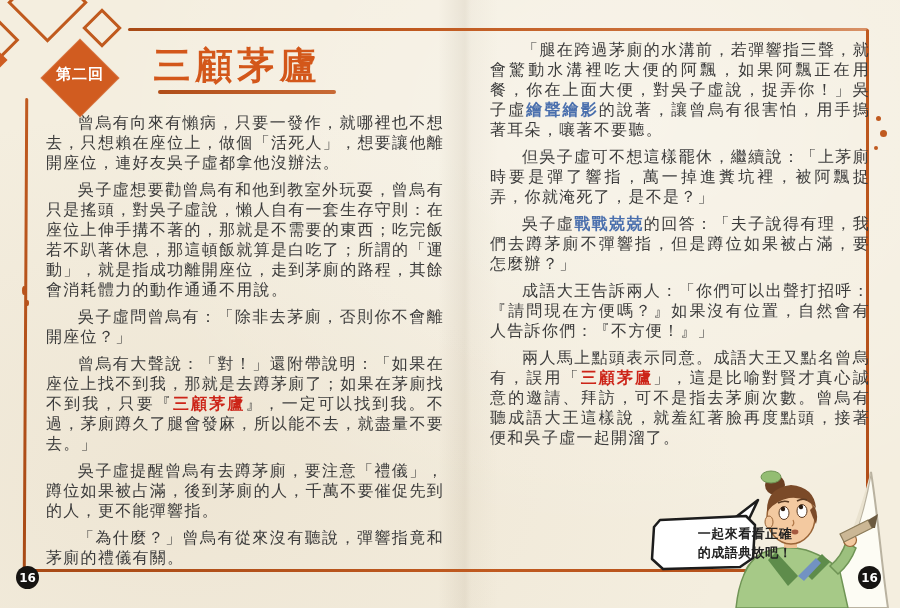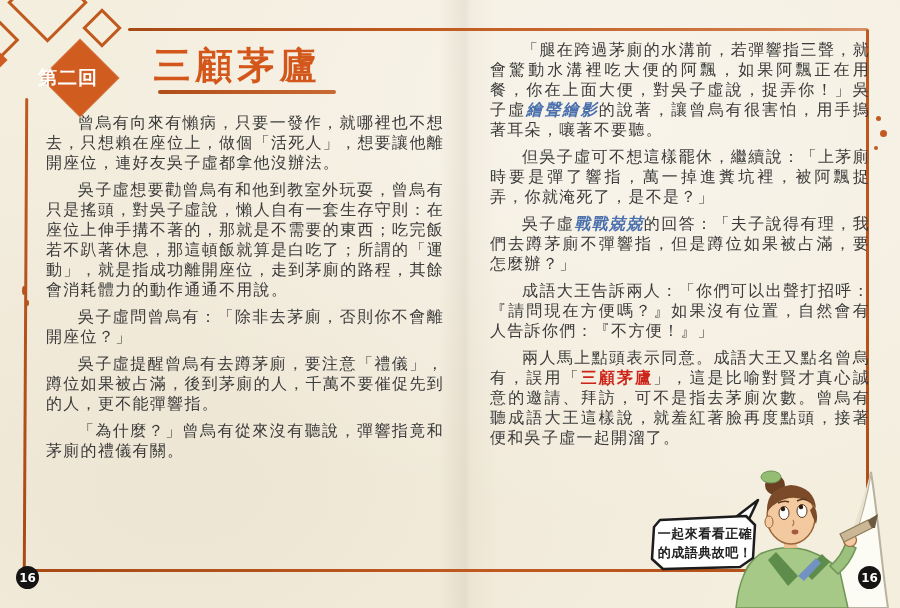--- a/index.html
+++ b/index.html
@@ -28,45 +28,45 @@
     background:linear-gradient(#c05a20,#a84a16);}
   .drip{position:absolute;background:#b8531c;border-radius:50%;z-index:1;}
   
   .dia{position:absolute;transform:rotate(45deg);z-index:2;}
   .dia.outline-big{left:19px;top:-26px;width:51px;height:51px;border:3px solid #c05a1e;}
   .dia.outline-small{left:88px;top:14px;width:22px;height:22px;border:3px solid #c05a1e;}
   .dia.outline-edge{left:-24px;top:22px;width:30px;height:30px;border:3px solid #c05a1e;}
   .dia.fill-edge{left:-19px;top:49px;width:22px;height:22px;background:#cf5d22;}
   .dia.badge{left:52px;top:50px;width:56px;height:56px;background:#d15c20;
     box-shadow:inset 0 0 0 1px rgba(255,255,255,0.15);}
-  .badge-label{position:absolute;left:38px;top:65px;width:84px;z-index:3;
-    color:#fff;font-weight:bold;font-size:19px;letter-spacing:1px;}
+  .badge-label{position:absolute;left:38px;top:65px;width:84px;text-align:center;z-index:3;
+    color:#fff;font-weight:bold;font-size:15px;letter-spacing:1px;}
   
   .page-title{position:absolute;left:130px;top:41px;width:215px;text-align:center;z-index:2;
     color:#d3571a;font-weight:bold;font-size:37px;letter-spacing:5px;}
   .title-underline{position:absolute;left:158px;top:90px;width:178px;height:4px;z-index:1;
     background:linear-gradient(90deg,#b04d18,#c86a35);border-radius:3px;}
   
   .col{position:absolute;z-index:1;}
   .col.left{left:46px;top:106px;width:398px;margin-top:7px;}
   .col.right{left:490px;top:40px;width:380px;}
   .para{margin:0 0 7px;font-size:16px;line-height:20px;letter-spacing:1.3px;
     color:#3b3b3b;text-align:justify;text-indent:2em;}
   .seg-red{color:#cc2418;font-weight:bold;}
-  .seg-blue{color:#4a6fad;font-weight:bold;font-style:italic;}
+  .seg-blue{color:#4a6fad;font-weight:bold;}
   
   .pagenum{position:absolute;width:23px;height:23px;border-radius:50%;background:#161412;
     color:#fff;font-size:12px;font-weight:bold;display:flex;align-items:center;justify-content:center;
     z-index:6;}
   .pagenum.p16{left:16px;top:566px;}
   .pagenum.p17{left:858px;top:566px;}
   
   .illo{position:absolute;left:628px;top:468px;width:272px;height:140px;z-index:5;}
   .bubble-text{position:absolute;left:655px;top:524px;width:100px;z-index:6;
-    font-size:13px;line-height:19px;color:#222;letter-spacing:0.5px;text-align:center;font-weight:bold;}
+    font-size:13px;line-height:19px;color:#222;letter-spacing:0.5px;text-align:center;font-weight:bold;padding-left:40px;}
   .splat{position:absolute;background:#c05a20;border-radius:50%;z-index:1;}
 </style>
 </head>
 <body>
 
 <div class="spread">
 
   <div class="gutter"></div>
 
   <div class="brush top"></div>
@@ -87,20 +87,21 @@
   <div class="dia badge"></div>
   <div class="badge-label">第二回</div>
 
   <div class="page-title">三顧茅廬</div>
   <div class="title-underline"></div>
 
   <div class="col left">
       <p class="para"><span>曾烏有向來有懶病，只要一發作，就哪裡也不想去，只想賴在座位上，做個「活死人」，想要讓他離開座位，連好友吳子虛都拿他沒辦法。</span></p>
       <p class="para"><span>吳子虛想要勸曾烏有和他到教室外玩耍，曾烏有只是搖頭，對吳子虛說，懶人自有一套生存守則：在座位上伸手搆不著的，那就是不需要的東西；吃完飯若不趴著休息，那這頓飯就算是白吃了；所謂的「運動」，就是指成功離開座位，走到茅廁的路程，其餘會消耗體力的動作通通不用說。</span></p>
       <p class="para"><span>吳子虛問曾烏有：「除非去茅廁，否則你不會離開座位？」</span></p>
+      <p class="para"><span>曾烏有大聲說：「對！」還附帶說明：「如果在座位上找不到我，那就是去蹲茅廁了；如果在茅廁找不到我，只要『</span><span class="seg-red">三顧茅廬</span><span>』，一定可以找到我。不過，茅廁蹲久了腿會發麻，所以能不去，就盡量不要去。」</span></p>
       <p class="para"><span>吳子虛提醒曾烏有去蹲茅廁，要注意「禮儀」，蹲位如果被占滿，後到茅廁的人，千萬不要催促先到的人，更不能彈響指。</span></p>
       <p class="para"><span>「為什麼？」曾烏有從來沒有聽說，彈響指竟和茅廁的禮儀有關。</span></p>
     </div>
   <div class="col right">
       <p class="para"><span>「腿在跨過茅廁的水溝前，若彈響指三聲，就會驚動水溝裡吃大便的阿飄，如果阿飄正在用餐，你在上面大便，對吳子虛說，捉弄你！」吳子虛</span><span class="seg-blue">繪聲繪影</span><span>的說著，讓曾烏有很害怕，用手摀著耳朵，嚷著不要聽。</span></p>
       <p class="para"><span>但吳子虛可不想這樣罷休，繼續說：「上茅廁時要是彈了響指，萬一掉進糞坑裡，被阿飄捉弄，你就淹死了，是不是？」</span></p>
       <p class="para"><span>吳子虛</span><span class="seg-blue">戰戰兢兢</span><span>的回答：「夫子說得有理，我們去蹲茅廁不彈響指，但是蹲位如果被占滿，要怎麼辦？」</span></p>
       <p class="para"><span>成語大王告訴兩人：「你們可以出聲打招呼：『請問現在方便嗎？』如果沒有位置，自然會有人告訴你們：『不方便！』」</span></p>
       <p class="para"><span>兩人馬上點頭表示同意。成語大王又點名曾烏有，誤用「</span><span class="seg-red">三顧茅廬</span><span>」，這是比喻對賢才真心誠意的邀請、拜訪，可不是指去茅廁次數。曾烏有聽成語大王這樣說，就羞紅著臉再度點頭，接著便和吳子虛一起開溜了。</span></p>
     </div>

